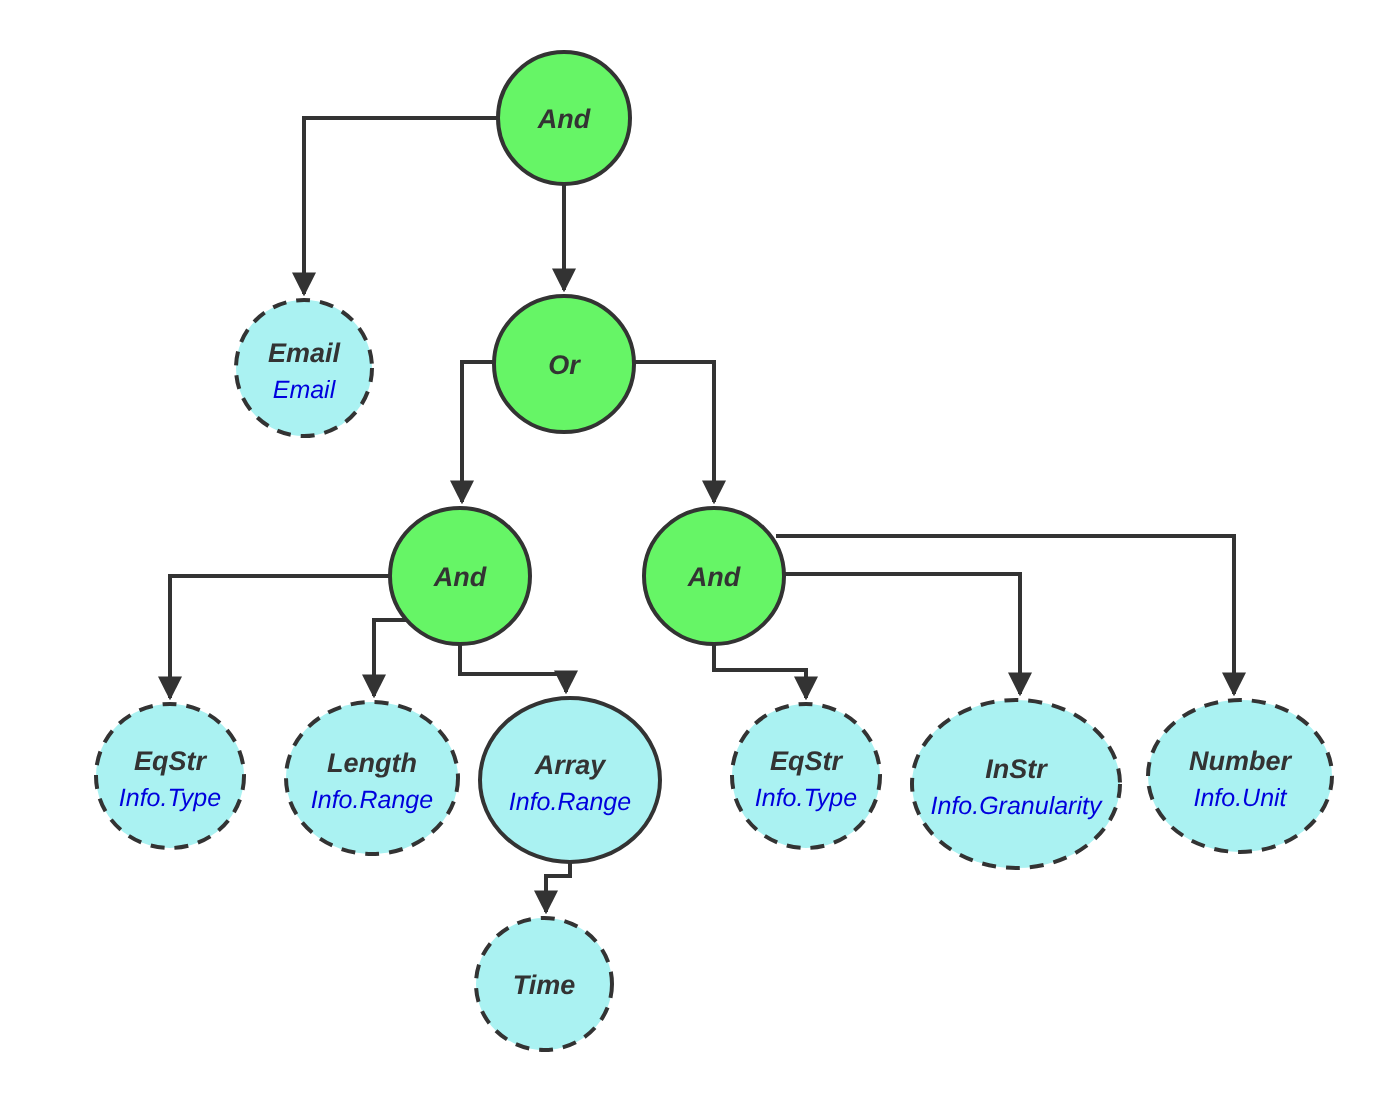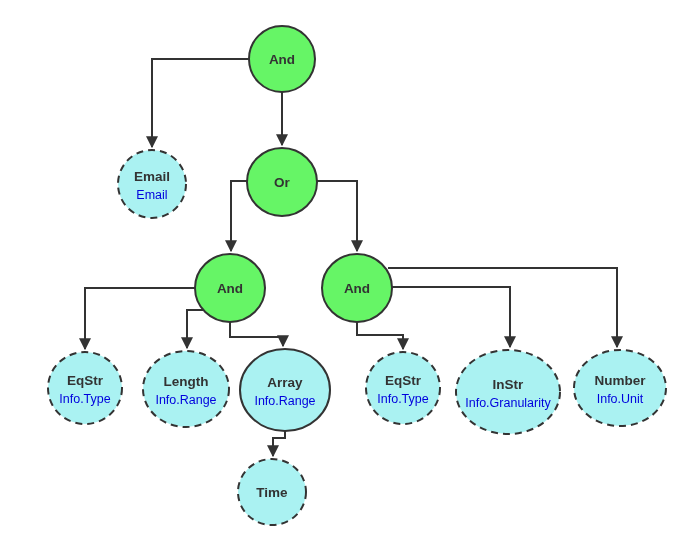--- a/index.html
+++ b/index.html
@@ -1,18 +1,19 @@
 <!DOCTYPE html>
 <html><head>
 <meta charset="utf-8">
 <style>
   html,body { margin:0; padding:0; background:#ffffff; }
   .canvas {
     width:698px; height:552px; position:relative; background:#ffffff;
     font-family:"Liberation Sans", sans-serif;
+    font-style:italic;
   }
   svg { display:block; }
   text {
     font-family:"Liberation Sans", sans-serif;
     text-anchor:middle;
     user-select:none;
   }
   .ntitle { font-weight:bold; font-size:13.5px; }
   .nsub   { font-size:12.5px; }
 </style>

